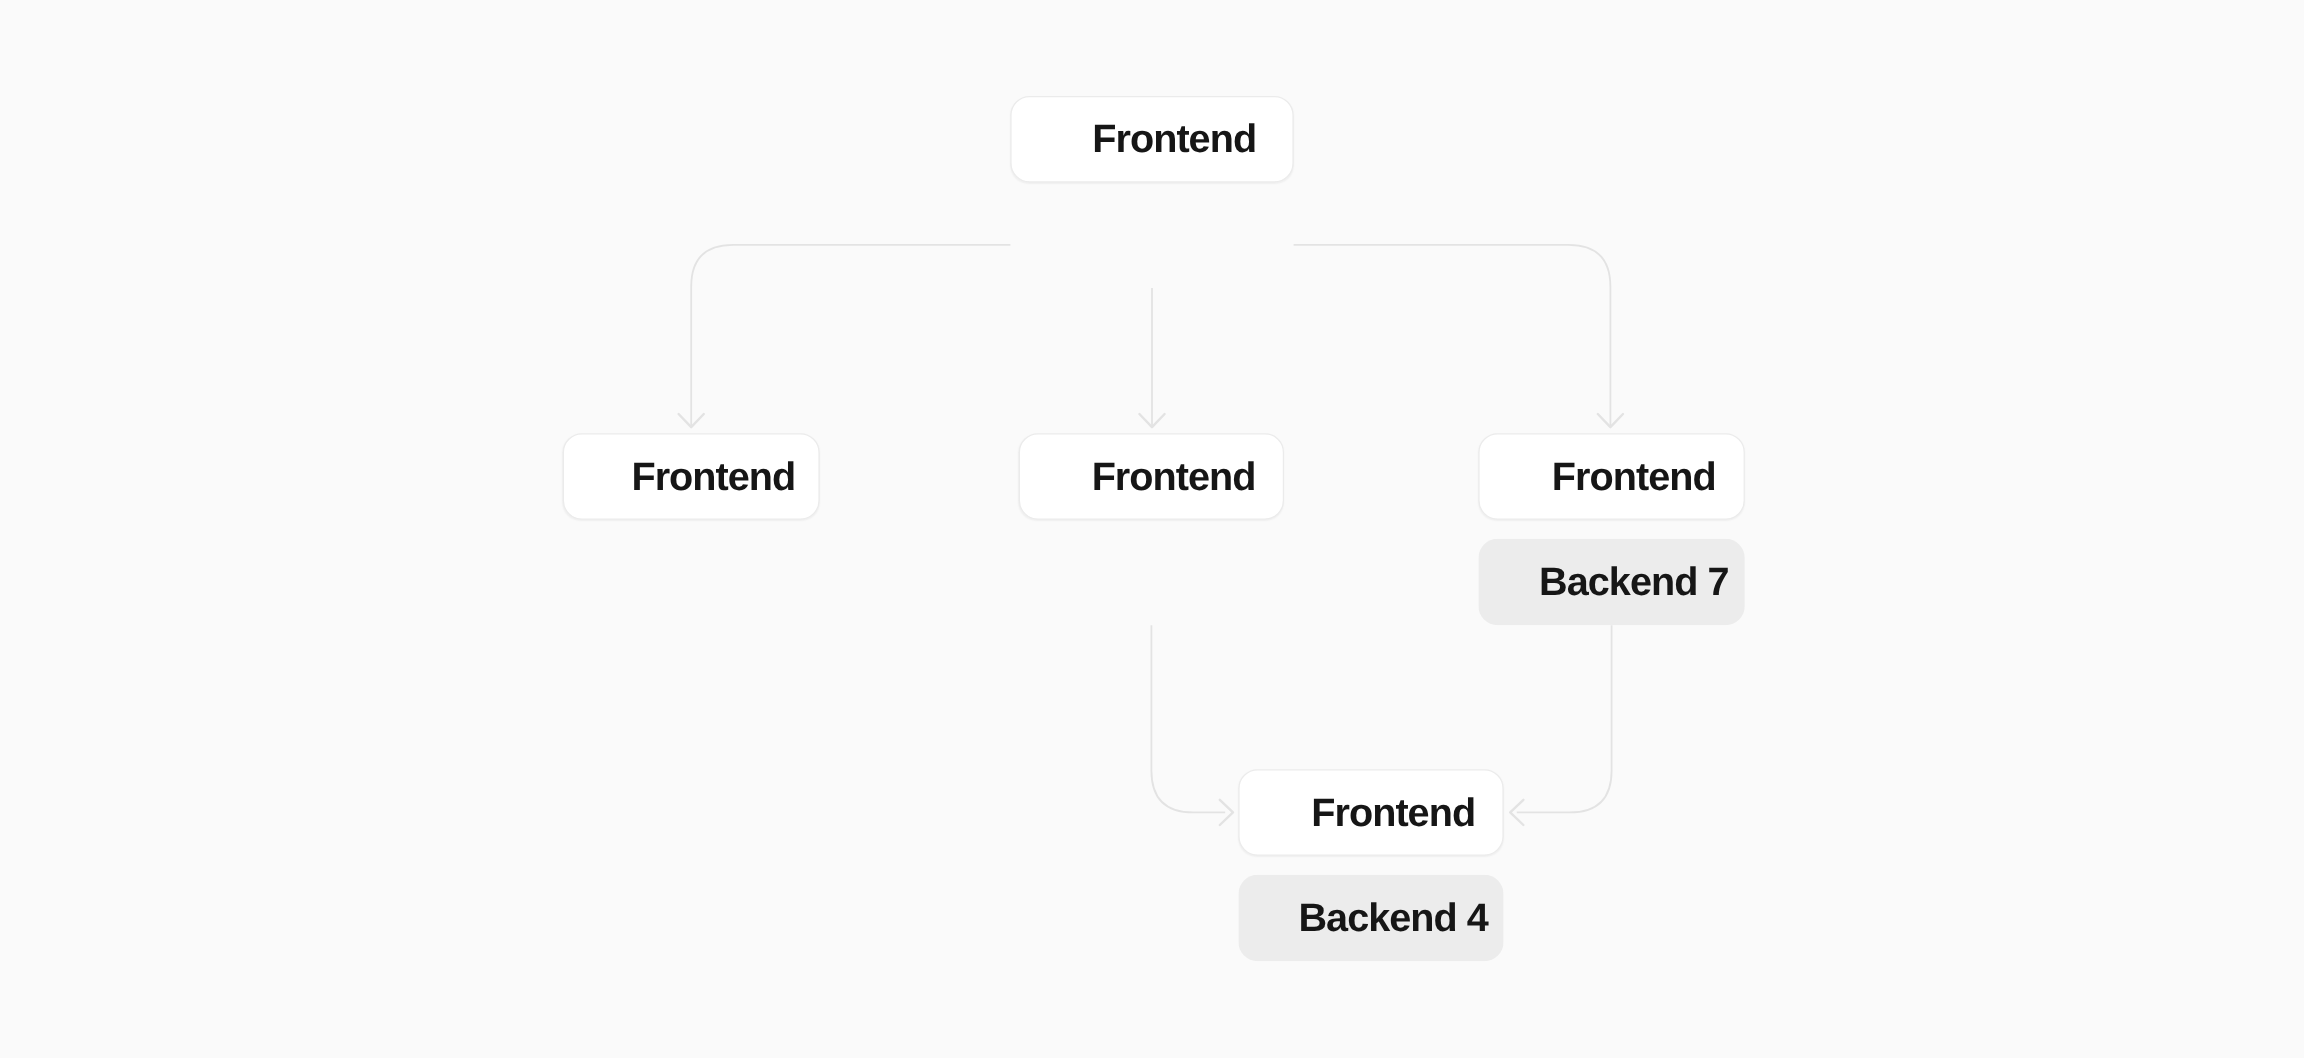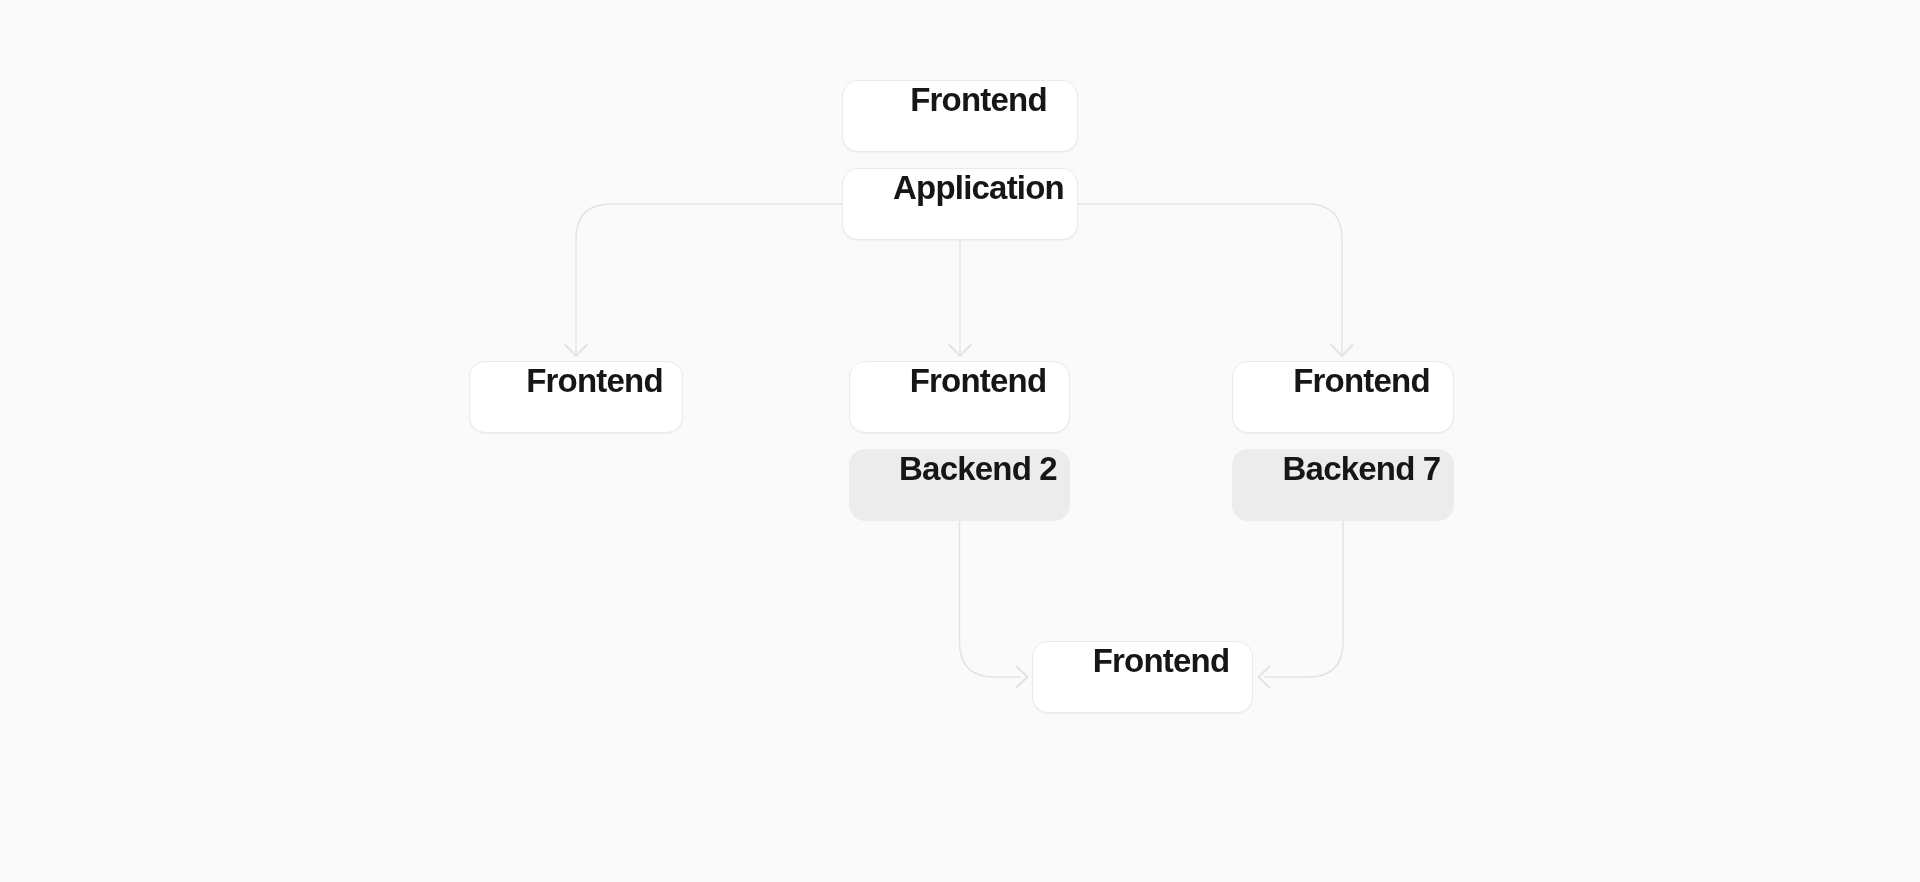--- a/index.html
+++ b/index.html
@@ -34,20 +34,21 @@
   .node{
     position:absolute;
     display:flex;
     flex-direction:column;
     gap:16px;
   }
   .box{
     height:72px;
     border-radius:16px;
     display:flex;
+    align-items:center;
     justify-content:center;
     font-size:33px;
     font-weight:700;
     letter-spacing:-0.8px;
     color:var(--text);
     white-space:nowrap;
     padding-left:37px;
   }
   .box-white{
     background:var(--node-bg);
@@ -84,48 +85,45 @@
     <g>
       <path class="edge-line" d="M1343 521 V642 Q1343 677 1308 677 H1264"></path>
       <path class="edge-arrow" d="M1269.5 666.5 L1258.5 677 L1269.5 687.5"></path>
     </g>
   </svg>
 
   <div class="node" style="left:842px;top:80px;width:236px">
     <div class="box box-white">
       <span>Frontend</span>
     </div>
-    <div class="box box-white">
-      <span>Application</span>
-    </div>
   </div>
 
   <div class="node" style="left:469px;top:361px;width:214px">
     <div class="box box-white">
       <span>Frontend</span>
     </div>
   </div>
 
   <div class="node" style="left:849px;top:361px;width:221px">
     <div class="box box-white">
       <span>Frontend</span>
-    </div>
-    <div class="box box-gray">
-      <span>Backend 2</span>
     </div>
   </div>
 
   <div class="node" style="left:1232px;top:361px;width:222px">
     <div class="box box-white">
       <span>Frontend</span>
     </div>
     <div class="box box-gray">
       <span>Backend 7</span>
     </div>
   </div>
 
   <div class="node" style="left:1032px;top:641px;width:221px">
     <div class="box box-white">
       <span>Frontend</span>
     </div>
+    <div class="box box-gray">
+      <span>Backend 4</span>
+    </div>
   </div>
 
 </div>
 
 </body></html>

